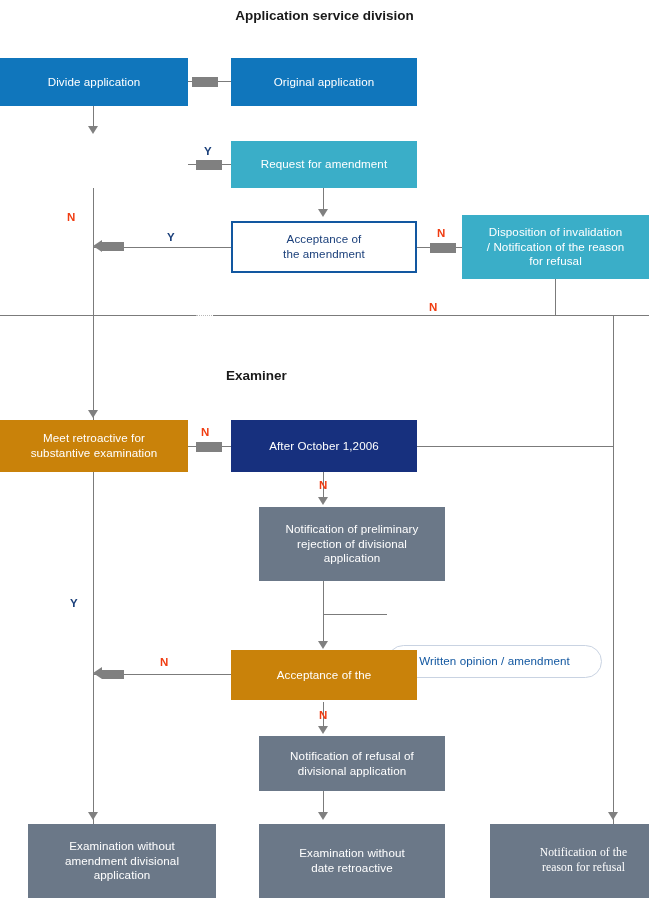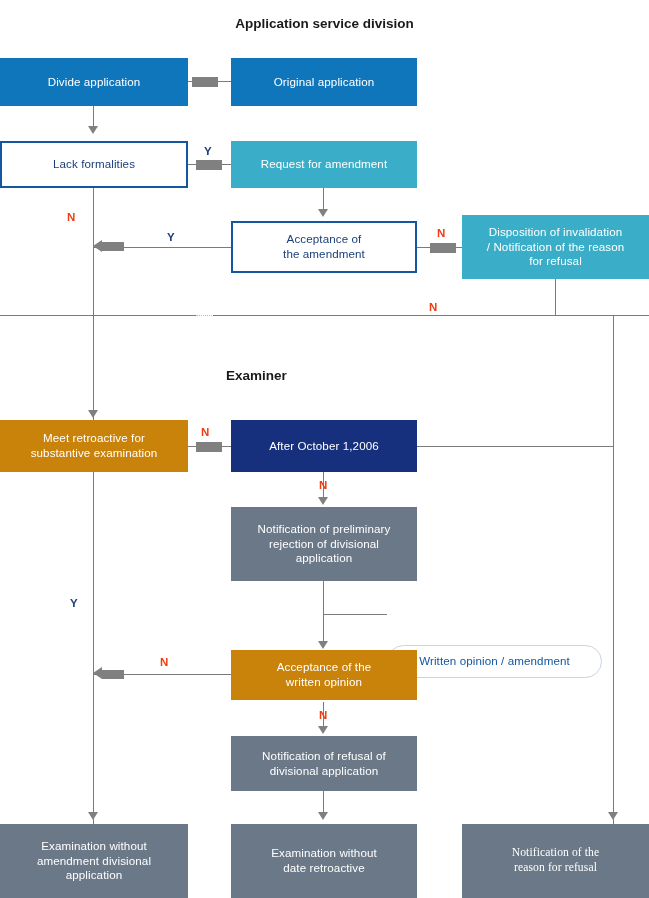--- a/index.html
+++ b/index.html
@@ -39,21 +39,21 @@
     padding: 2px 8px;
     color: #ffffff;
     letter-spacing: 0.1px;
   }
   .node span { display: block; width: 100%; }
 
   .n-blue      { background: #1076bc; }
   .n-teal      { background: #3aaec8; }
   .n-orange    { background: #c9820a; }
   .n-navy      { background: #17307e; }
-  .n-gray      { background: #6b7888; }
+  .n-gray      { background: #6b7888; margin-left: 28px; }
   .n-outline {
     background: #ffffff;
     border: 2.5px solid #1257a0;
     color: #1a3f7a;
     font-weight: 500;
   }
   .n-pill {
     background: #ffffff;
     border: 1.5px solid #c9d3e2;
     border-radius: 20px;
@@ -120,41 +120,38 @@
     line-height: 1;
   }
   .lbl-n { color: #f03c11; }
   .lbl-y { color: #1a3f7a; }
 </style>
 </head>
 <body>
 
 <div id="stage">
 
-  <div class="section-title" style="left:0; top:16px; width:649px;">Application service division</div>
+  <div class="section-title" style="left:0; top:8px; width:649px;">Application service division</div>
 
   <div class="section-title" style="left:0; top:368px; width:513px;">Examiner</div>
 
   <div class="node n-blue" style="left:0; top:58px; width:188px; height:48px;">
     <span>Divide application</span>
   </div>
 
   <div class="line-h" style="left:188px; top:81px; width:44px;"></div>
   <div class="stub" style="left:192px; top:77px; width:26px;"></div>
 
   <div class="node n-blue" style="left:231px; top:58px; width:186px; height:48px;">
     <span>Original application</span>
   </div>
 
   <div class="line-v" style="left:93px; top:106px; height:24px;"></div>
   <div class="arrow-down" style="left:88px; top:126px;"></div>
 
-  <div class="node n-outline" style="left:0; top:141px; width:188px; height:47px;">
-    <span>Lack formalities</span>
-  </div>
 
   <div class="line-h" style="left:188px; top:164px; width:44px;"></div>
   <div class="stub" style="left:196px; top:160px; width:26px;"></div>
   <div class="lbl lbl-y" style="left:204px; top:146px;">Y</div>
 
   <div class="node n-teal" style="left:231px; top:141px; width:186px; height:47px;">
     <span>Request for amendment</span>
   </div>
 
   <div class="line-v" style="left:323px; top:188px; height:25px;"></div>
@@ -235,21 +232,20 @@
 
   <div class="line-h" style="left:323px; top:614px; width:64px;"></div>
 
   <div class="node n-pill" style="left:387px; top:598px; width:215px; height:33px;margin-top:47px;">
     <span>Written opinion / amendment</span>
   </div>
 
   <div class="node n-orange" style="left:231px; top:650px; width:186px; height:50px;">
     <span>
       <span>Acceptance of the</span>
-      <span>written opinion</span>
     </span>
   </div>
 
   <div class="line-h" style="left:93px; top:674px; width:138px;"></div>
   <div class="arrow-left-tail" style="left:102px; top:670px; width:22px;"></div>
   <div class="arrow-left-head" style="left:93px; top:667px;"></div>
   <div class="lbl lbl-n" style="left:160px; top:657px;">N</div>
 
   <div class="line-v" style="left:323px; top:702px; height:28px;"></div>
   <div class="arrow-down" style="left:318px; top:726px;"></div>

